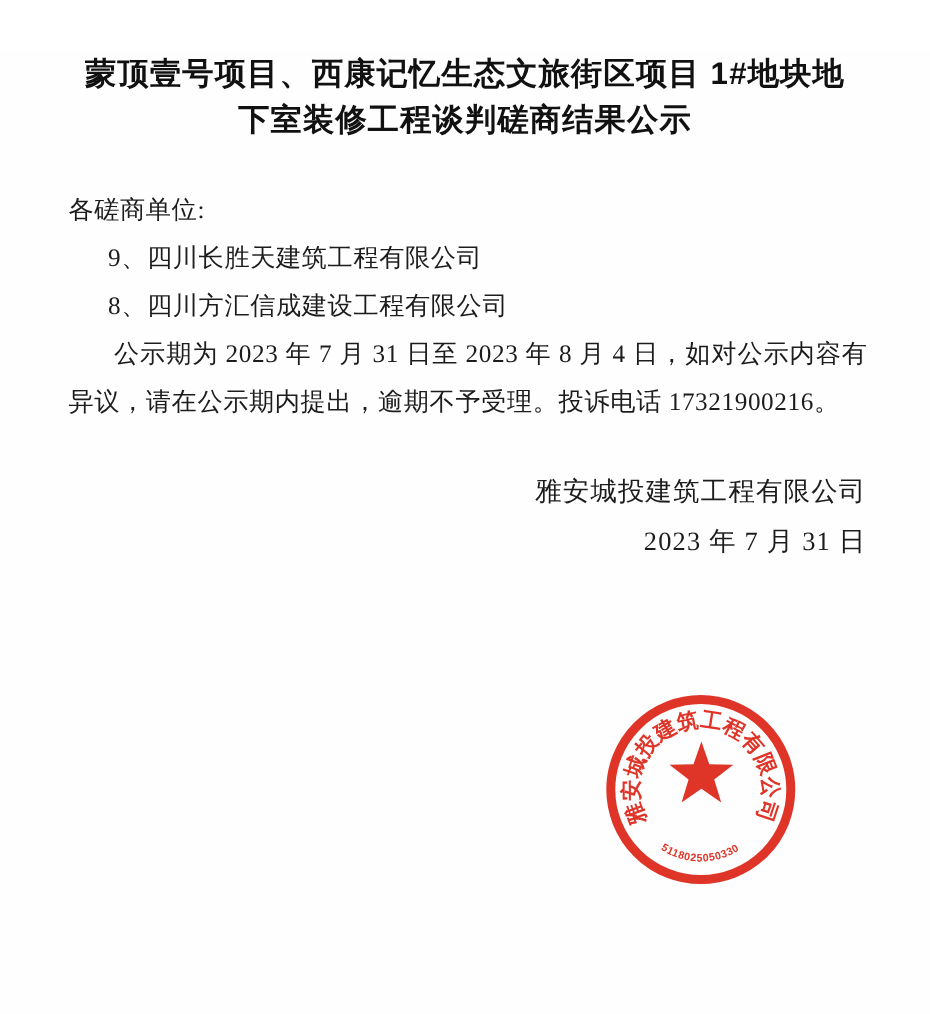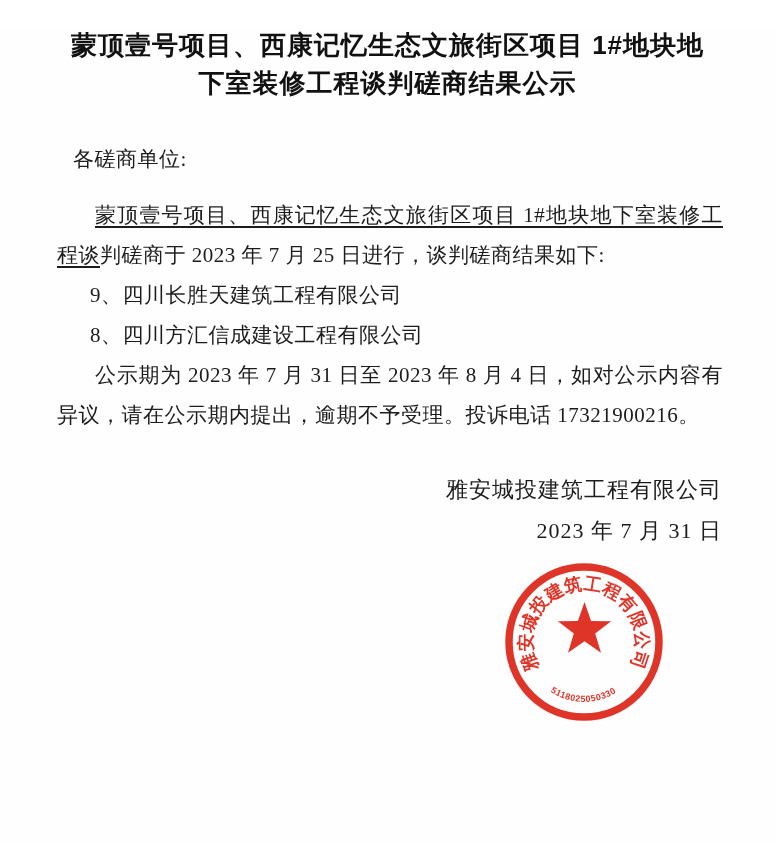--- a/index.html
+++ b/index.html
@@ -9,38 +9,38 @@
     overflow: hidden;
   }
   .page {
     position: relative;
     width: 775px; height: 845px;
     background: #fffefe;
     color: #1c1c1c;
     font-family: "Liberation Serif", serif;
   }
   .title {
-    margin: 26px auto 0 auto;
+    margin: 42px auto 0 auto;
     max-width: 642px;
     font-family: "Liberation Sans", sans-serif;
     font-weight: bold;
     font-size: 26px;
     line-height: 38px;
     letter-spacing: 1px;
     text-align: center;
     color: #111111;
   }
   .body-block {
     margin-top: 37px;
     padding: 0 52px 0 57px;
     font-size: 21px;
     line-height: 40px;
     letter-spacing: 0.5px;
   }
-  .salutation { margin: 16px; }
+  .salutation { margin: 0; }
   .para { margin: 0; text-indent: 38px; text-align: justify; }
   .para .u { text-decoration: underline; text-underline-offset: 4px; }
   .candidate { margin: 0; padding-left: 33px; }
   .signature-block {
     margin-top: 34px;
     padding-right: 53px;
     text-align: right;
     font-size: 22px;
     line-height: 41px;
     letter-spacing: 1px;
@@ -64,21 +64,20 @@
 </head>
 <body>
 
 <div class="page">
 
   <h1 class="title">蒙顶壹号项目、西康记忆生态文旅街区项目 1#地块地下室装修工程谈判磋商结果公示</h1>
 
   <div class="body-block">
     <p class="salutation">各磋商单位:</p>
 
-    <p class="para"><span class="u">蒙顶壹号项目、西康记忆生态文旅街区项目 1#地块地下室装修工程谈</span><span>判磋商于 2023 年 7 月 25 日进行，谈判磋商结果如下:</span></p>
 
 
     <p class="candidate">9、四川长胜天建筑工程有限公司</p>
     <p class="candidate">8、四川方汇信成建设工程有限公司</p>
 
     <p class="para">公示期为 2023 年 7 月 31 日至 2023 年 8 月 4 日，如对公示内容有异议，请在公示期内提出，逾期不予受理。投诉电话 17321900216。</p>
   </div>
 
   <div class="signature-block">
     <p>雅安城投建筑工程有限公司</p>

